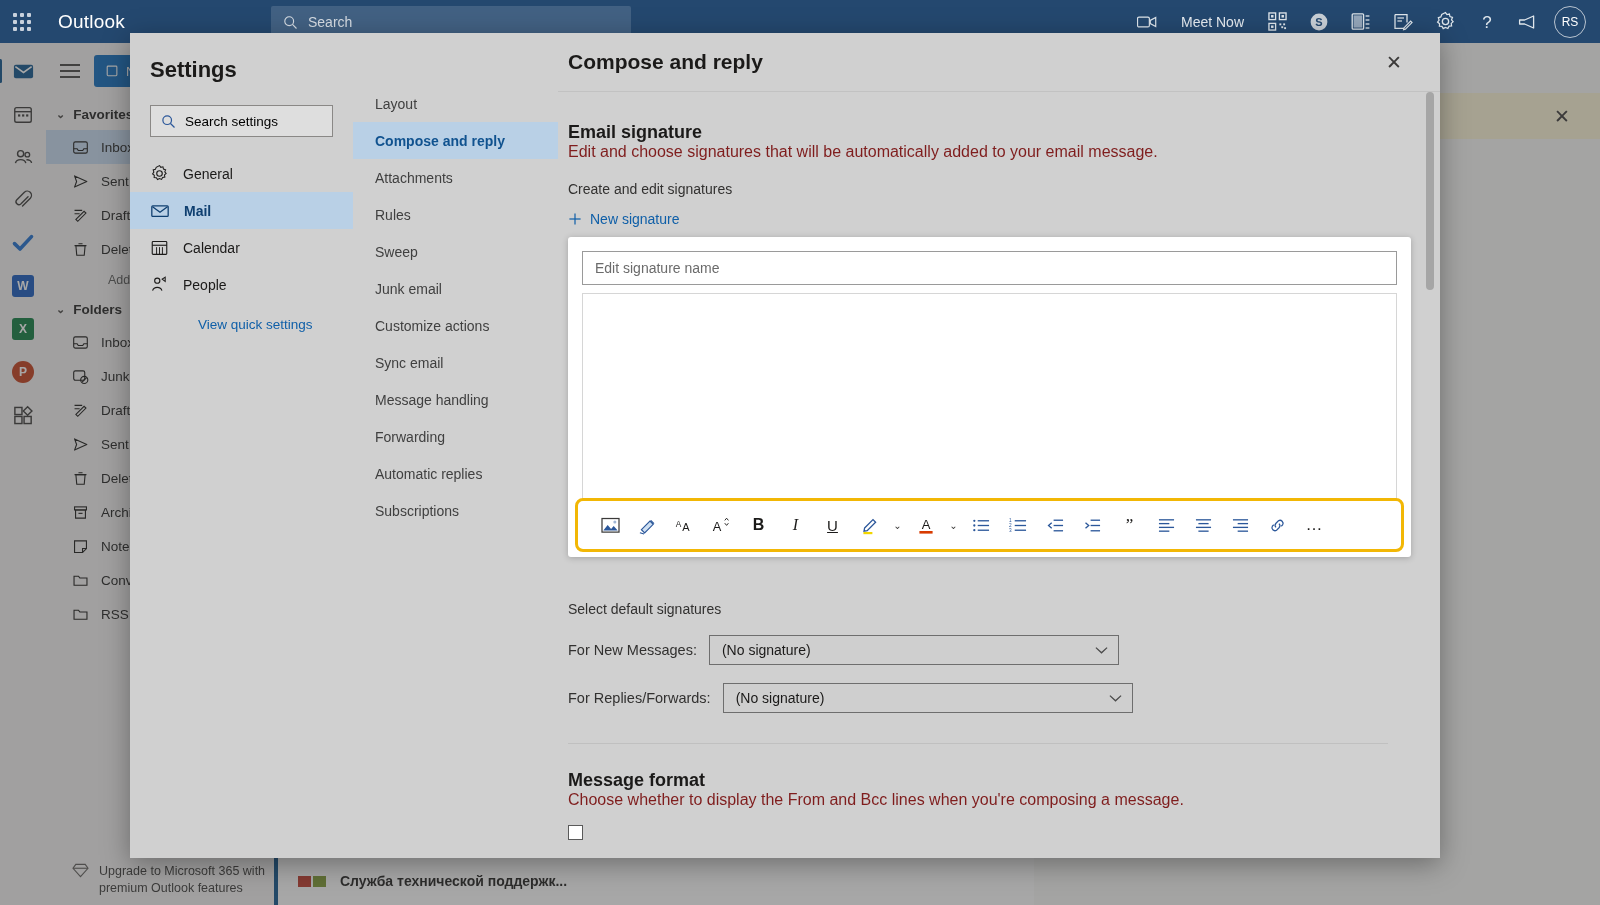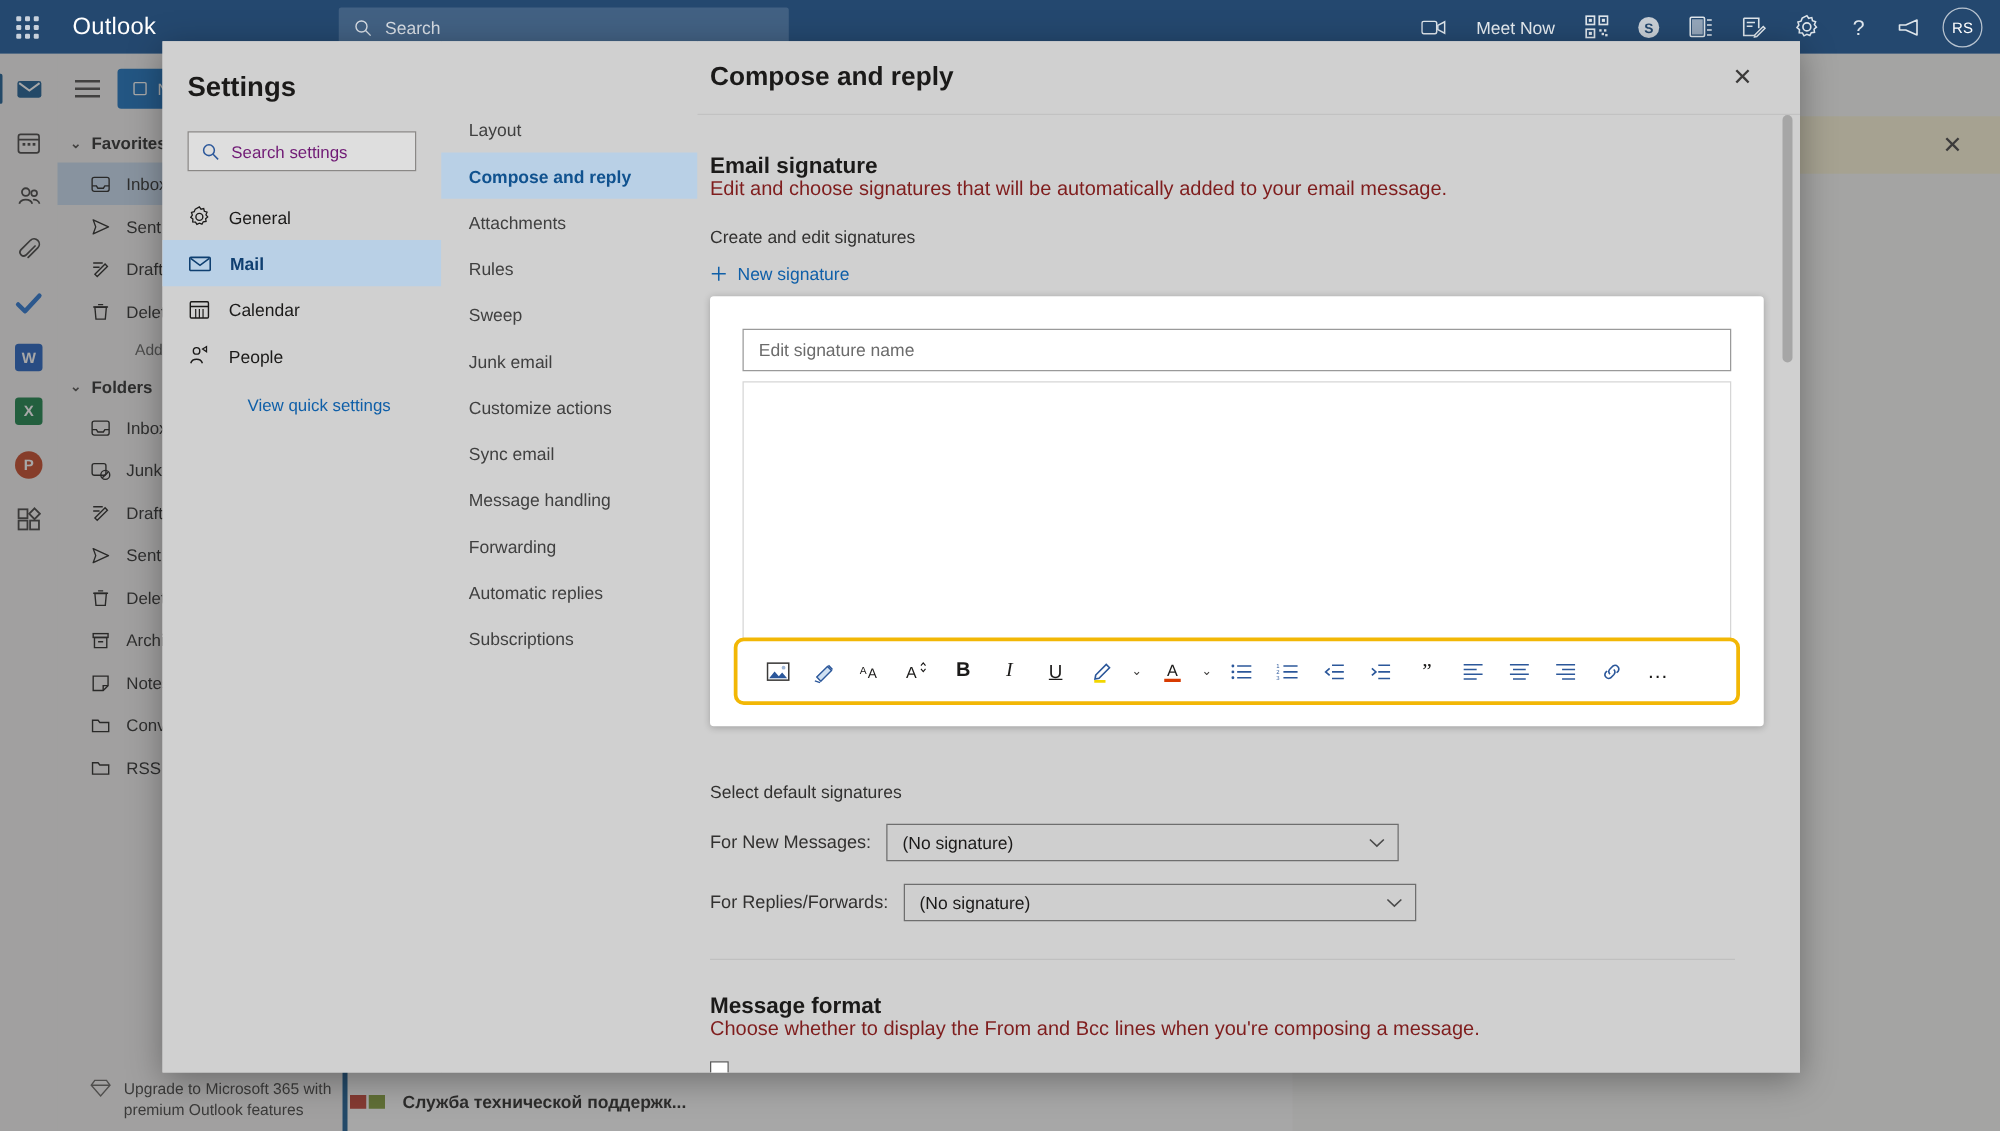--- a/index.html
+++ b/index.html
@@ -94,21 +94,21 @@
   .list-pane {
     position:absolute; left: 274px; top: 43px; width: 1326px; height: 862px; background: #faf9f8;
   }
   .notif-bar {
     position:absolute; left: 0; top: 50px; width: 1326px; height: 46px;
     background: #fdf6d8; display:flex; align-items:center; justify-content: flex-end;
     padding-right: 20px;
   }
   .msg-row {
     position:absolute; left: 0; bottom: 0; width: 760px; height: 48px;
-    display:flex; align-items:center; gap: 14px; padding-left: 2px; background:#ffffff;
+    display:flex; align-items:center; gap: 14px; padding-left: 20px; background:#ffffff;
     border-left: 4px solid #0f548c;
   }
   .msg-flag { display:flex; gap:2px; }
   .msg-flag i { width: 13px; height: 11px; display:block; }
   .msg-title { font-size: 14px; font-weight: 600; color:#201f1e; }
 
   
   .scrim {
     position:absolute; left:0; top:43px; width:1600px; height:862px;
     background: rgba(60,60,60,.45); z-index: 10;
@@ -119,21 +119,21 @@
     position:absolute; left: 130px; top: 33px; width: 1310px; height: 825px;
     background: #d0d0d0; z-index: 20; box-shadow: 0 6px 26px rgba(0,0,0,.35);
     display: flex;
   }
   .set-left { width: 223px; background:#d0d0d0; padding: 24px 0 0 0; }
   .set-title { font-size: 22px; font-weight: 600; color:#1b1a19; padding-left: 20px; margin-bottom: 22px; }
   .set-search {
     margin: 0 20px 18px 20px; height: 32px; background:#dedede; border:1px solid #8a8886;
     display:flex; align-items:center; padding: 0 10px; gap:9px;
   }
-  .set-search span { color:#701a75; font-size: 13.5px; }
+  .set-search span { color:#000000; font-size: 13.5px; }
   .cat {
     display:flex; align-items:center; gap: 14px; height: 37px; padding-left: 20px;
     font-size: 14px; color:#1b1a19; cursor:pointer;
   }
   .cat.sel { background:#b9d0e6; color:#0f3f70; font-weight:600; }
   .quick-link { color:#0f5fa8; font-size: 13.5px; padding-left: 68px; margin-top: 14px; cursor:pointer; }
 
   .set-mid { width: 205px; background:#d0d0d0; padding-top: 52px; }
   .sub {
     height: 37px; display:flex; align-items:center; padding-left: 22px;
@@ -149,21 +149,21 @@
   .main-head h2 { font-size: 21px; font-weight: 600; color:#1b1a19; }
   .close-x { font-size: 19px; color:#3b3a39; cursor:pointer; padding: 6px 10px; }
 
   .main-body { position:absolute; top: 59px; left:0; right:0; bottom:0; overflow:hidden; padding: 0 10px 0 10px; }
   .sec-h { font-size: 18px; font-weight: 600; color:#1b1a19; margin: 30px 0 0 0; }
   .sec-p { font-size: 16px; color:#7f1d1d; }
   .sec-lbl { font-size: 14px; color:#323130; margin-top: 20px; }
   .new-sig { display:flex; align-items:center; gap: 8px; color:#0f5fa8; font-size: 14px; margin-top: 14px; cursor:pointer; }
 
   .sig-card {
-    margin-top: 10px; background:#ffffff; border-radius: 3px; padding: 26px;
+    margin-top: 10px; background:#ffffff; border-radius: 3px; padding: 14px;
     box-shadow: 0 1px 6px rgba(0,0,0,.22); width: 843px;
   }
   .sig-name {
     height: 34px; border: 1px solid #9a9a9a; background:#fff; display:flex; align-items:center;
     padding: 0 12px; font-size: 14px; color:#6b6b6b;
   }
   .sig-body {
     margin-top: 8px; border: 1px solid #d6d6d6; height: 250px; background:#fff;
     position: relative;
   }

